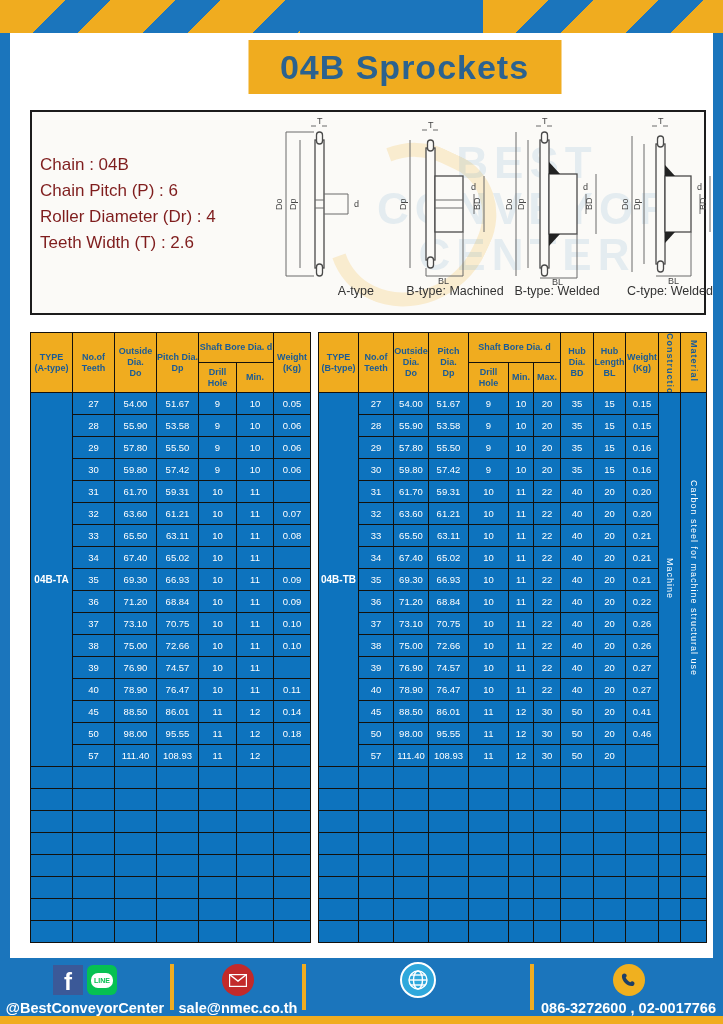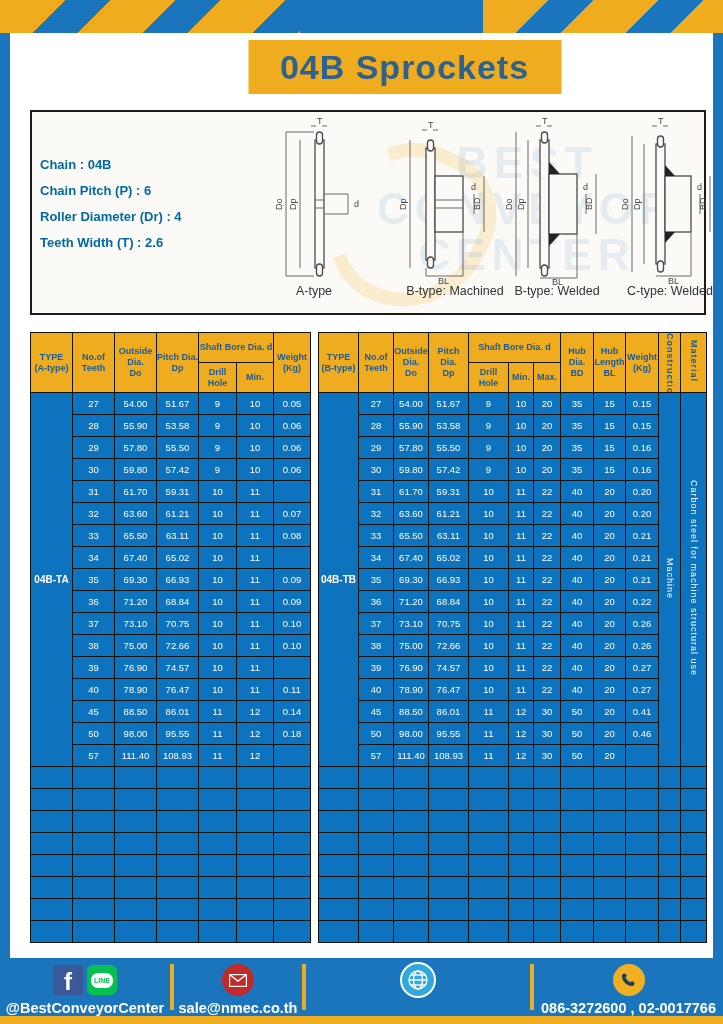--- a/index.html
+++ b/index.html
@@ -11,21 +11,21 @@
   .stripes{position:absolute;top:0;height:33px;background:repeating-linear-gradient(135deg,#f0ac1f 0 46px,#1b75bc 46px 78px);}
   .stripes.left{left:0;width:300px;}
   .stripes.right{right:0;width:240px;}
   
   .title-banner{position:absolute;left:50%;transform:translateX(-50%);top:40px;width:313px;height:54px;background:#f0ac1f;display:flex;align-items:center;justify-content:center;margin-left:43px;}
   .title-banner span{font-size:34px;font-weight:bold;color:#2b628f;letter-spacing:1px;}
   
   .panel{position:absolute;left:30px;top:110px;width:676px;height:205px;background:#fbfaf7;border:2px solid #1c1c1c;box-sizing:border-box;}
   .wm-text{position:absolute;left:330px;top:28px;width:330px;color:rgba(27,117,188,0.10);font-weight:bold;font-size:44px;line-height:46px;letter-spacing:6px;text-align:center;pointer-events:none;}
   .wm-swoosh{position:absolute;left:300px;top:30px;width:130px;height:140px;border:14px solid rgba(240,172,31,0.18);border-radius:50% 40% 55% 45%;border-left-color:transparent;transform:rotate(25deg);}
-  .specs{position:absolute;left:8px;top:40px;width:230px;color:#0369a1;font-weight:bold;font-size:13px;line-height:26px;}
+  .specs{position:absolute;left:8px;top:40px;width:230px;color:#7f1d1d;font-weight:normal;font-size:17px;line-height:26px;}
   .drawing{position:absolute;top:6px;width:110px;height:168px;}
   .drawing svg{width:110px;height:168px;}
   .dr-label{position:absolute;top:172px;width:140px;text-align:center;font-size:12.5px;color:#333;}
   .dline{stroke:#6a6a6a;stroke-width:1;fill:none;}
   .dpart{stroke:#4a4a4a;stroke-width:1.3;fill:#fbfaf7;}
   .dfill{fill:#222;}
   .dtxt{font-size:9px;fill:#444;font-family:"Liberation Sans",sans-serif;}
   
   table{border-collapse:collapse;table-layout:fixed;position:absolute;top:332px;}
   #table-a{left:30px;width:280px;}
@@ -92,21 +92,21 @@
           <line class="dline" x1="22" y1="158" x2="50" y2="158"></line>
         <text class="dtxt" x="18" y="92" transform="rotate(-90 18 92)">Do</text>
         <line class="dline" x1="36" y1="22" x2="36" y2="150"></line>
         <text class="dtxt" x="32" y="92" transform="rotate(-90 32 92)">Dp</text>
         <line class="dline" x1="84" y1="76" x2="84" y2="96"></line>
           <line class="dline" x1="60" y1="76" x2="84" y2="76"></line>
           <line class="dline" x1="60" y1="96" x2="84" y2="96"></line>
         <text class="dtxt" x="90" y="89">d</text>
       </svg>
     </div>
-    <div class="dr-label" style="left:212px;">A-type</div>
+    <div class="dr-label" style="left:202px;text-align:right;">A-type</div>
 
     <div class="drawing" style="left:358px;">
       <svg viewBox="0 0 110 168">
         <line class="dline" x1="32" y1="12" x2="37" y2="12"></line>
           <line class="dline" x1="43" y1="12" x2="48" y2="12"></line>
         <text class="dtxt" x="38" y="10">T</text>
         <rect class="dpart" x="36" y="30" width="9" height="112"></rect>
         <rect class="dpart" x="37.5" y="22" width="6" height="11" rx="3"></rect>
         <rect class="dpart" x="37.5" y="139" width="6" height="11" rx="3"></rect>
         <rect class="dpart" x="45" y="58" width="28" height="56"></rect>

